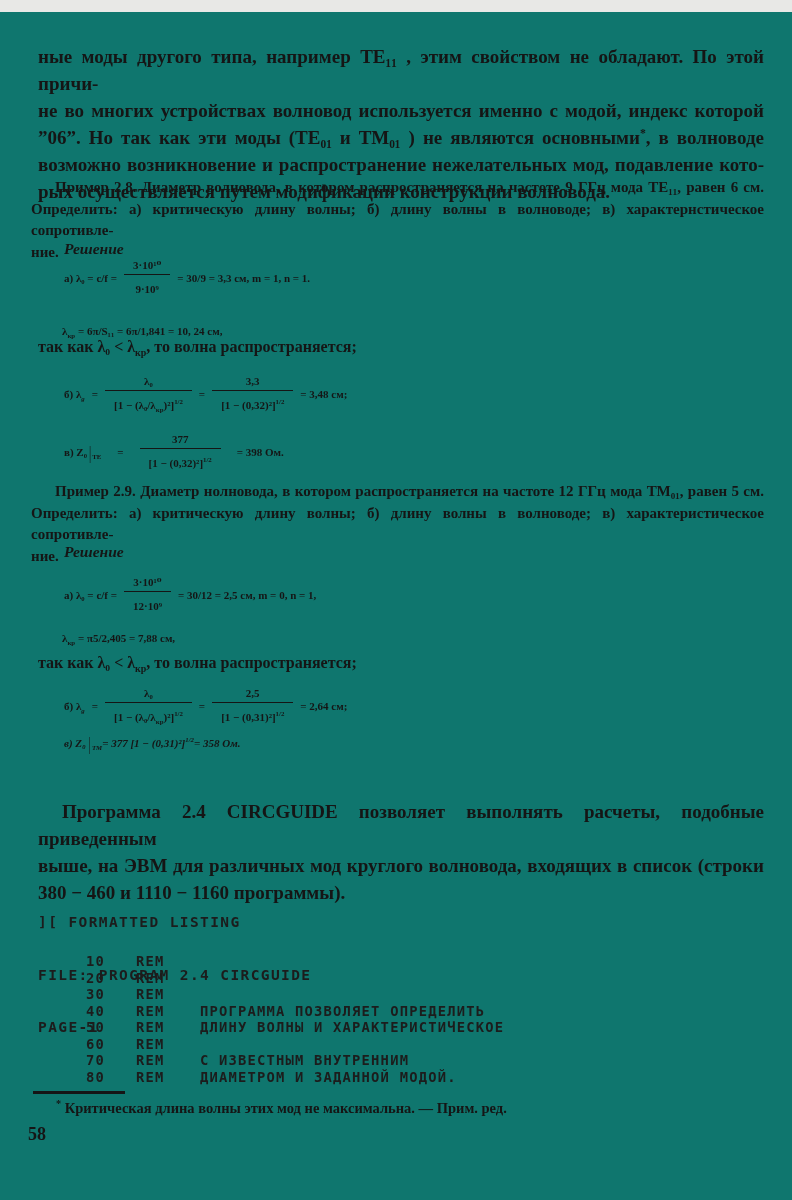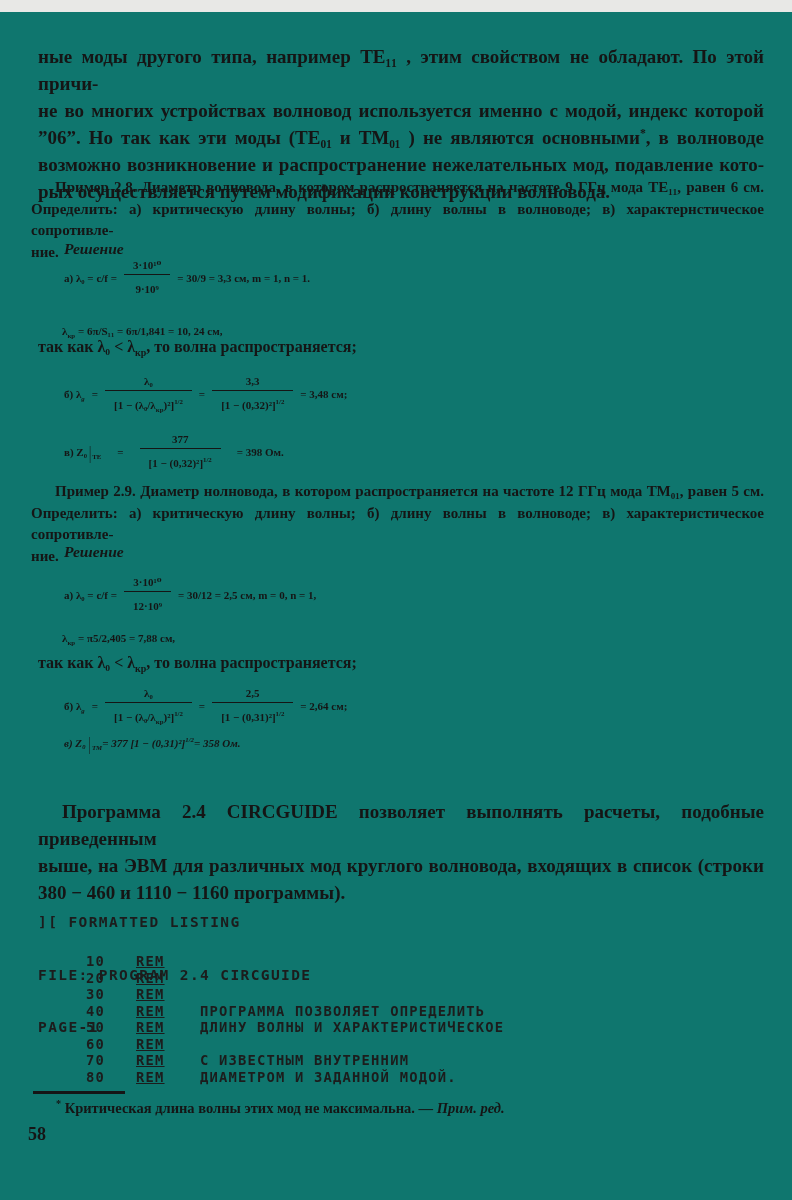--- a/index.html
+++ b/index.html
@@ -26,27 +26,27 @@
   
   .mono{
     position:absolute;font-family:"DejaVu Sans Mono","Liberation Mono",monospace;
     font-weight:bold;font-size:14.5px;letter-spacing:1.4px;line-height:17.5px;
     white-space:pre;color:#1c1c1c;
   }
   .plist{position:absolute;left:38px;font-family:"DejaVu Sans Mono","Liberation Mono",monospace;
     font-weight:bold;font-size:13.8px;letter-spacing:1.2px;color:#1c1c1c;}
   .prow{display:flex;height:16.5px;align-items:baseline;}
   .col-no{width:67px;text-align:right;}
-  .col-kw{width:64px;margin-left:31px;text-decoration:underline;}
+  .col-kw{width:64px;margin-left:31px;}
   .col-tx{white-space:pre;}
   
   .fnrule{position:absolute;left:33px;top:1079px;width:92px;height:3px;background:#151515;}
   .footnote{position:absolute;left:40px;top:1086px;width:600px;font-size:14.5px;font-weight:600;}
   .footnote .fnstar{font-size:0.7em;vertical-align:super;margin-left:16px;}
-  .footnote .fnem{font-style:italic;font-weight:bold;}
+  .footnote .fnem{font-weight:bold;}
   .pagenum{position:absolute;left:28px;top:1112px;font-size:18px;font-weight:bold;}
 </style>
 </head>
 <body>
 
 <div class="page">
 
   <div class="bodytext" style="top:31px;">
     <div class="jl">ные моды другого типа, например ТЕ₁₁ , этим свойством не обладают. По этой причи-</div>
     <div class="jl">не во многих устройствах волновод используется именно с модой, индекс которой</div>

